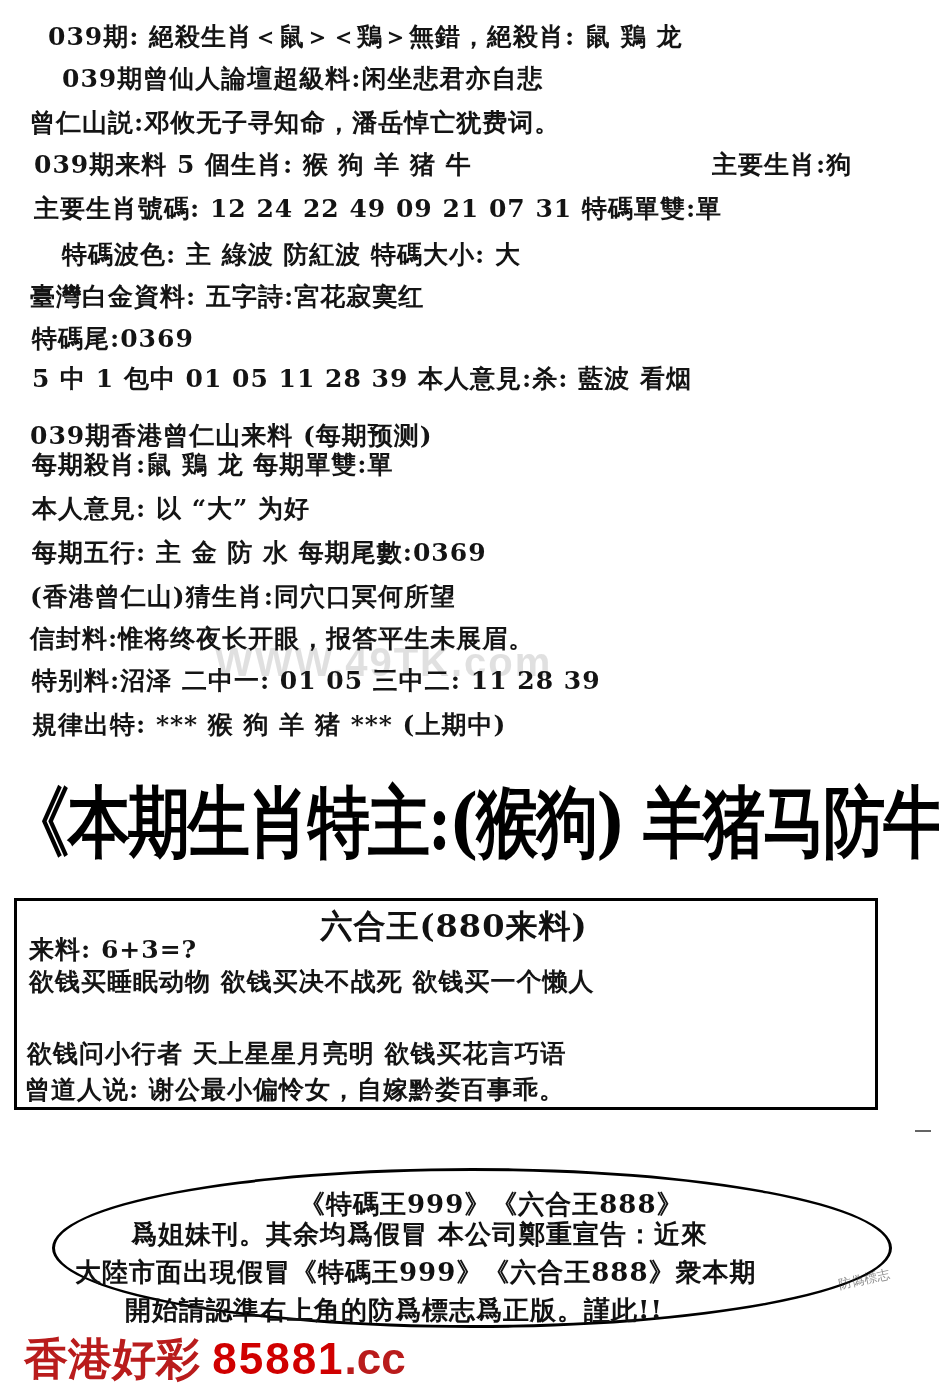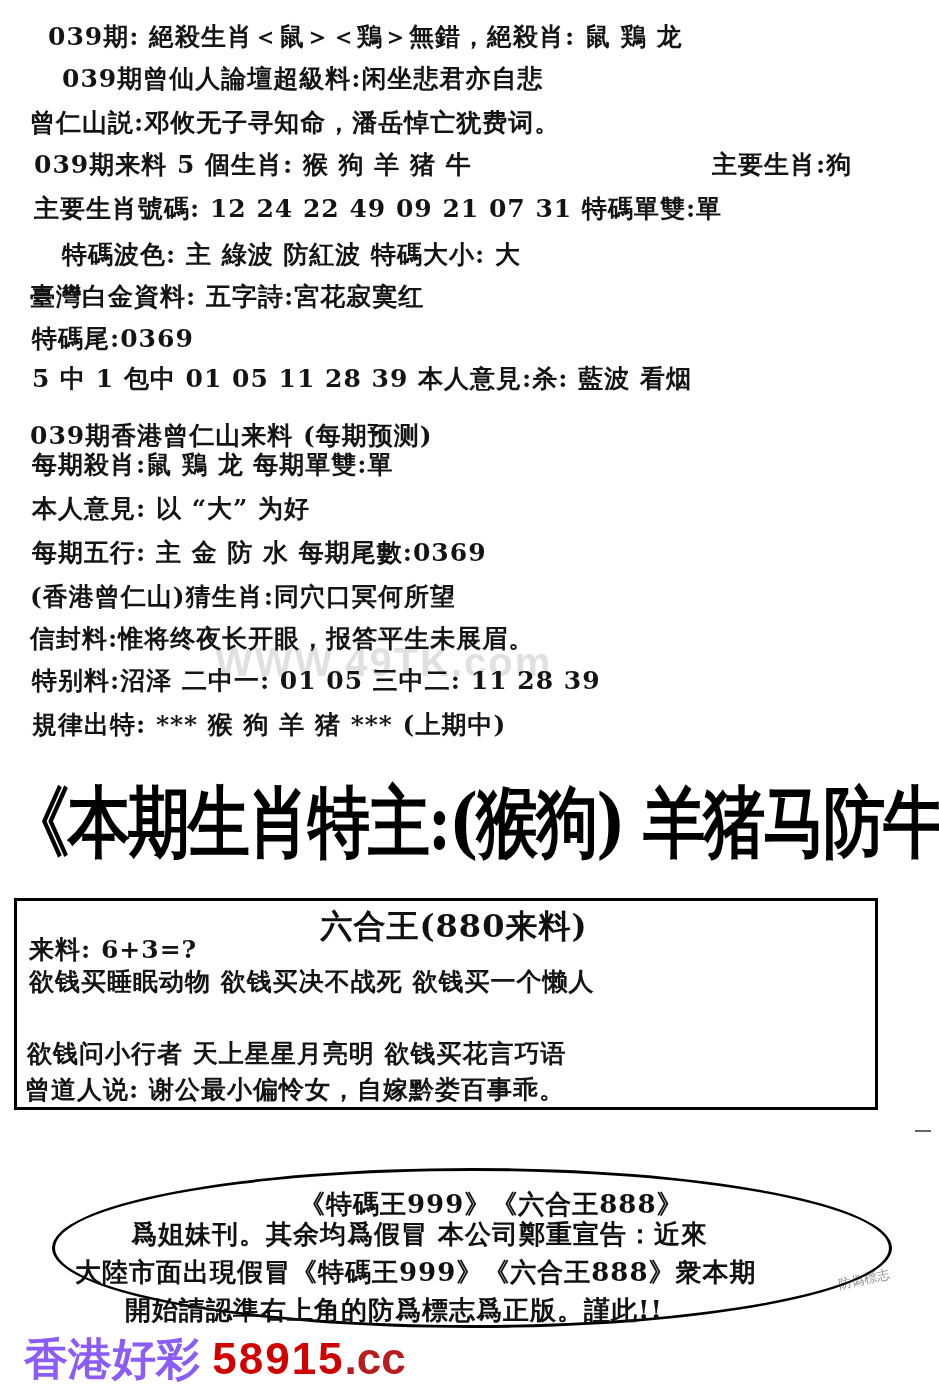--- a/index.html
+++ b/index.html
@@ -106,21 +106,21 @@
   
   .brand{
     position:absolute;
     left:24px; top:1330px;
     z-index:5;
     white-space:nowrap;
     font-family:"Liberation Sans", sans-serif;
     font-weight:bold;
     font-size:44px;
   }
-  .brand .cn{color:#8b5cf6;}
+  .brand .cn{color:#b91c1c;}
   .brand .num{color:#d00000;letter-spacing:2px;}
   .brand .cc{color:#b91c1c;}
 
   
   .stamp{
     position:absolute;
     right:34px; bottom:46px;
     width:70px;height:70px;
     opacity:.55;
     z-index:4;
@@ -180,16 +180,16 @@
     <div class="ov" style="left:200px;top:16px;margin-left:44px;">《特碼王999》《六合王888》</div>
     <div class="ov" style="left:76px;top:46px;">爲姐妹刊。其余均爲假冒 本公司鄭重宣告：近來</div>
     <div class="ov" style="left:20px;top:84px;">大陸市面出現假冒《特碼王999》《六合王888》衆本期</div>
     <div class="ov" style="left:70px;top:122px;">開始請認準右上角的防爲標志爲正版。謹此!!</div>
   </div>
 
   <div class="stamp">防偽標志</div>
 
   <div class="brand">
     <span class="cn">香港好彩</span>
-    <span class="num">58915</span><span class="cc">.cc</span>
+    <span class="num">85881</span><span class="cc">.cc</span>
   </div>
 
 </div>
 
 </body></html>

